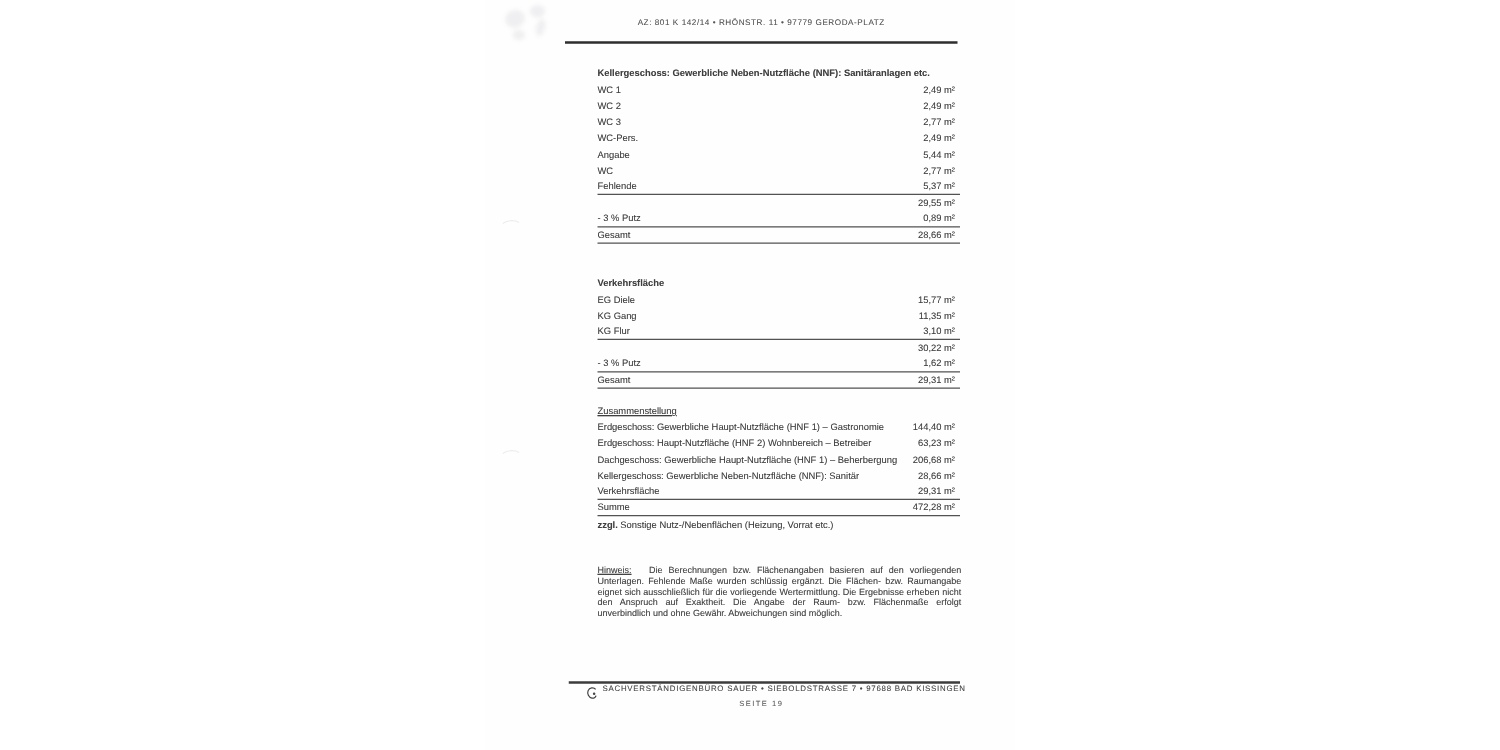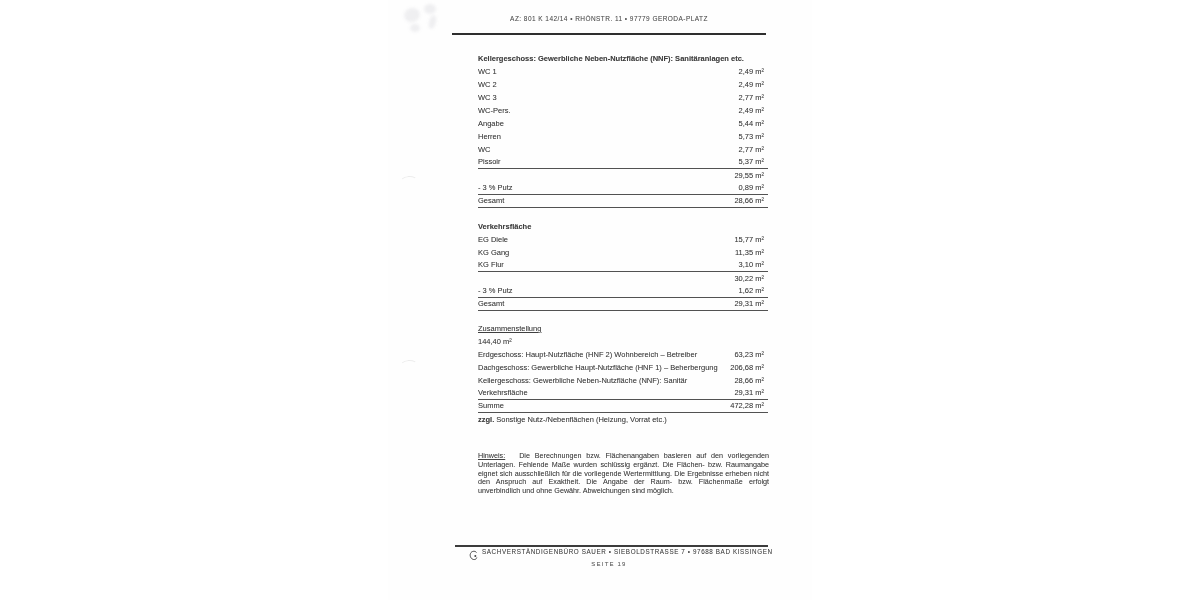--- a/index.html
+++ b/index.html
@@ -113,29 +113,25 @@
   </div>
         <div class="row">
     <span class="lbl">WC-Pers.</span>
     <span class="val">2,49 m²</span>
   </div>
         <div class="row">
     <span class="lbl">Angabe</span>
     <span class="val">5,44 m²</span>
   </div>
         <div class="row">
-    <span class="lbl">Herren</span>
-    <span class="val">5,73 m²</span>
-  </div>
-        <div class="row">
     <span class="lbl">WC</span>
     <span class="val">2,77 m²</span>
   </div>
         <div class="row u">
-    <span class="lbl">Pissoir</span>
+    <span class="lbl">Fehlende</span>
     <span class="val">5,37 m²</span>
   </div>
         <div class="row">
     <span class="lbl"></span>
     <span class="val">29,55 m²</span>
   </div>
         <div class="row u">
     <span class="lbl">- 3 % Putz</span>
     <span class="val">0,89 m²</span>
   </div>
@@ -173,20 +169,21 @@
     <span class="lbl">Gesamt</span>
     <span class="val">29,31 m²</span>
   </div>
       </div>
   </div>
 
   <div class="section sec3">
     <div class="sec-heading underlined">Zusammenstellung</div>
     <div class="rows">
         <div class="row">
+    <span class="lbl">Erdgeschoss: Gewerbliche Haupt-Nutzfläche (HNF 1) – Gastronomie</span>
     <span class="val">144,40 m²</span>
   </div>
         <div class="row">
     <span class="lbl">Erdgeschoss: Haupt-Nutzfläche (HNF 2) Wohnbereich – Betreiber</span>
     <span class="val">63,23 m²</span>
   </div>
         <div class="row">
     <span class="lbl">Dachgeschoss: Gewerbliche Haupt-Nutzfläche (HNF 1) – Beherbergung</span>
     <span class="val">206,68 m²</span>
   </div>

